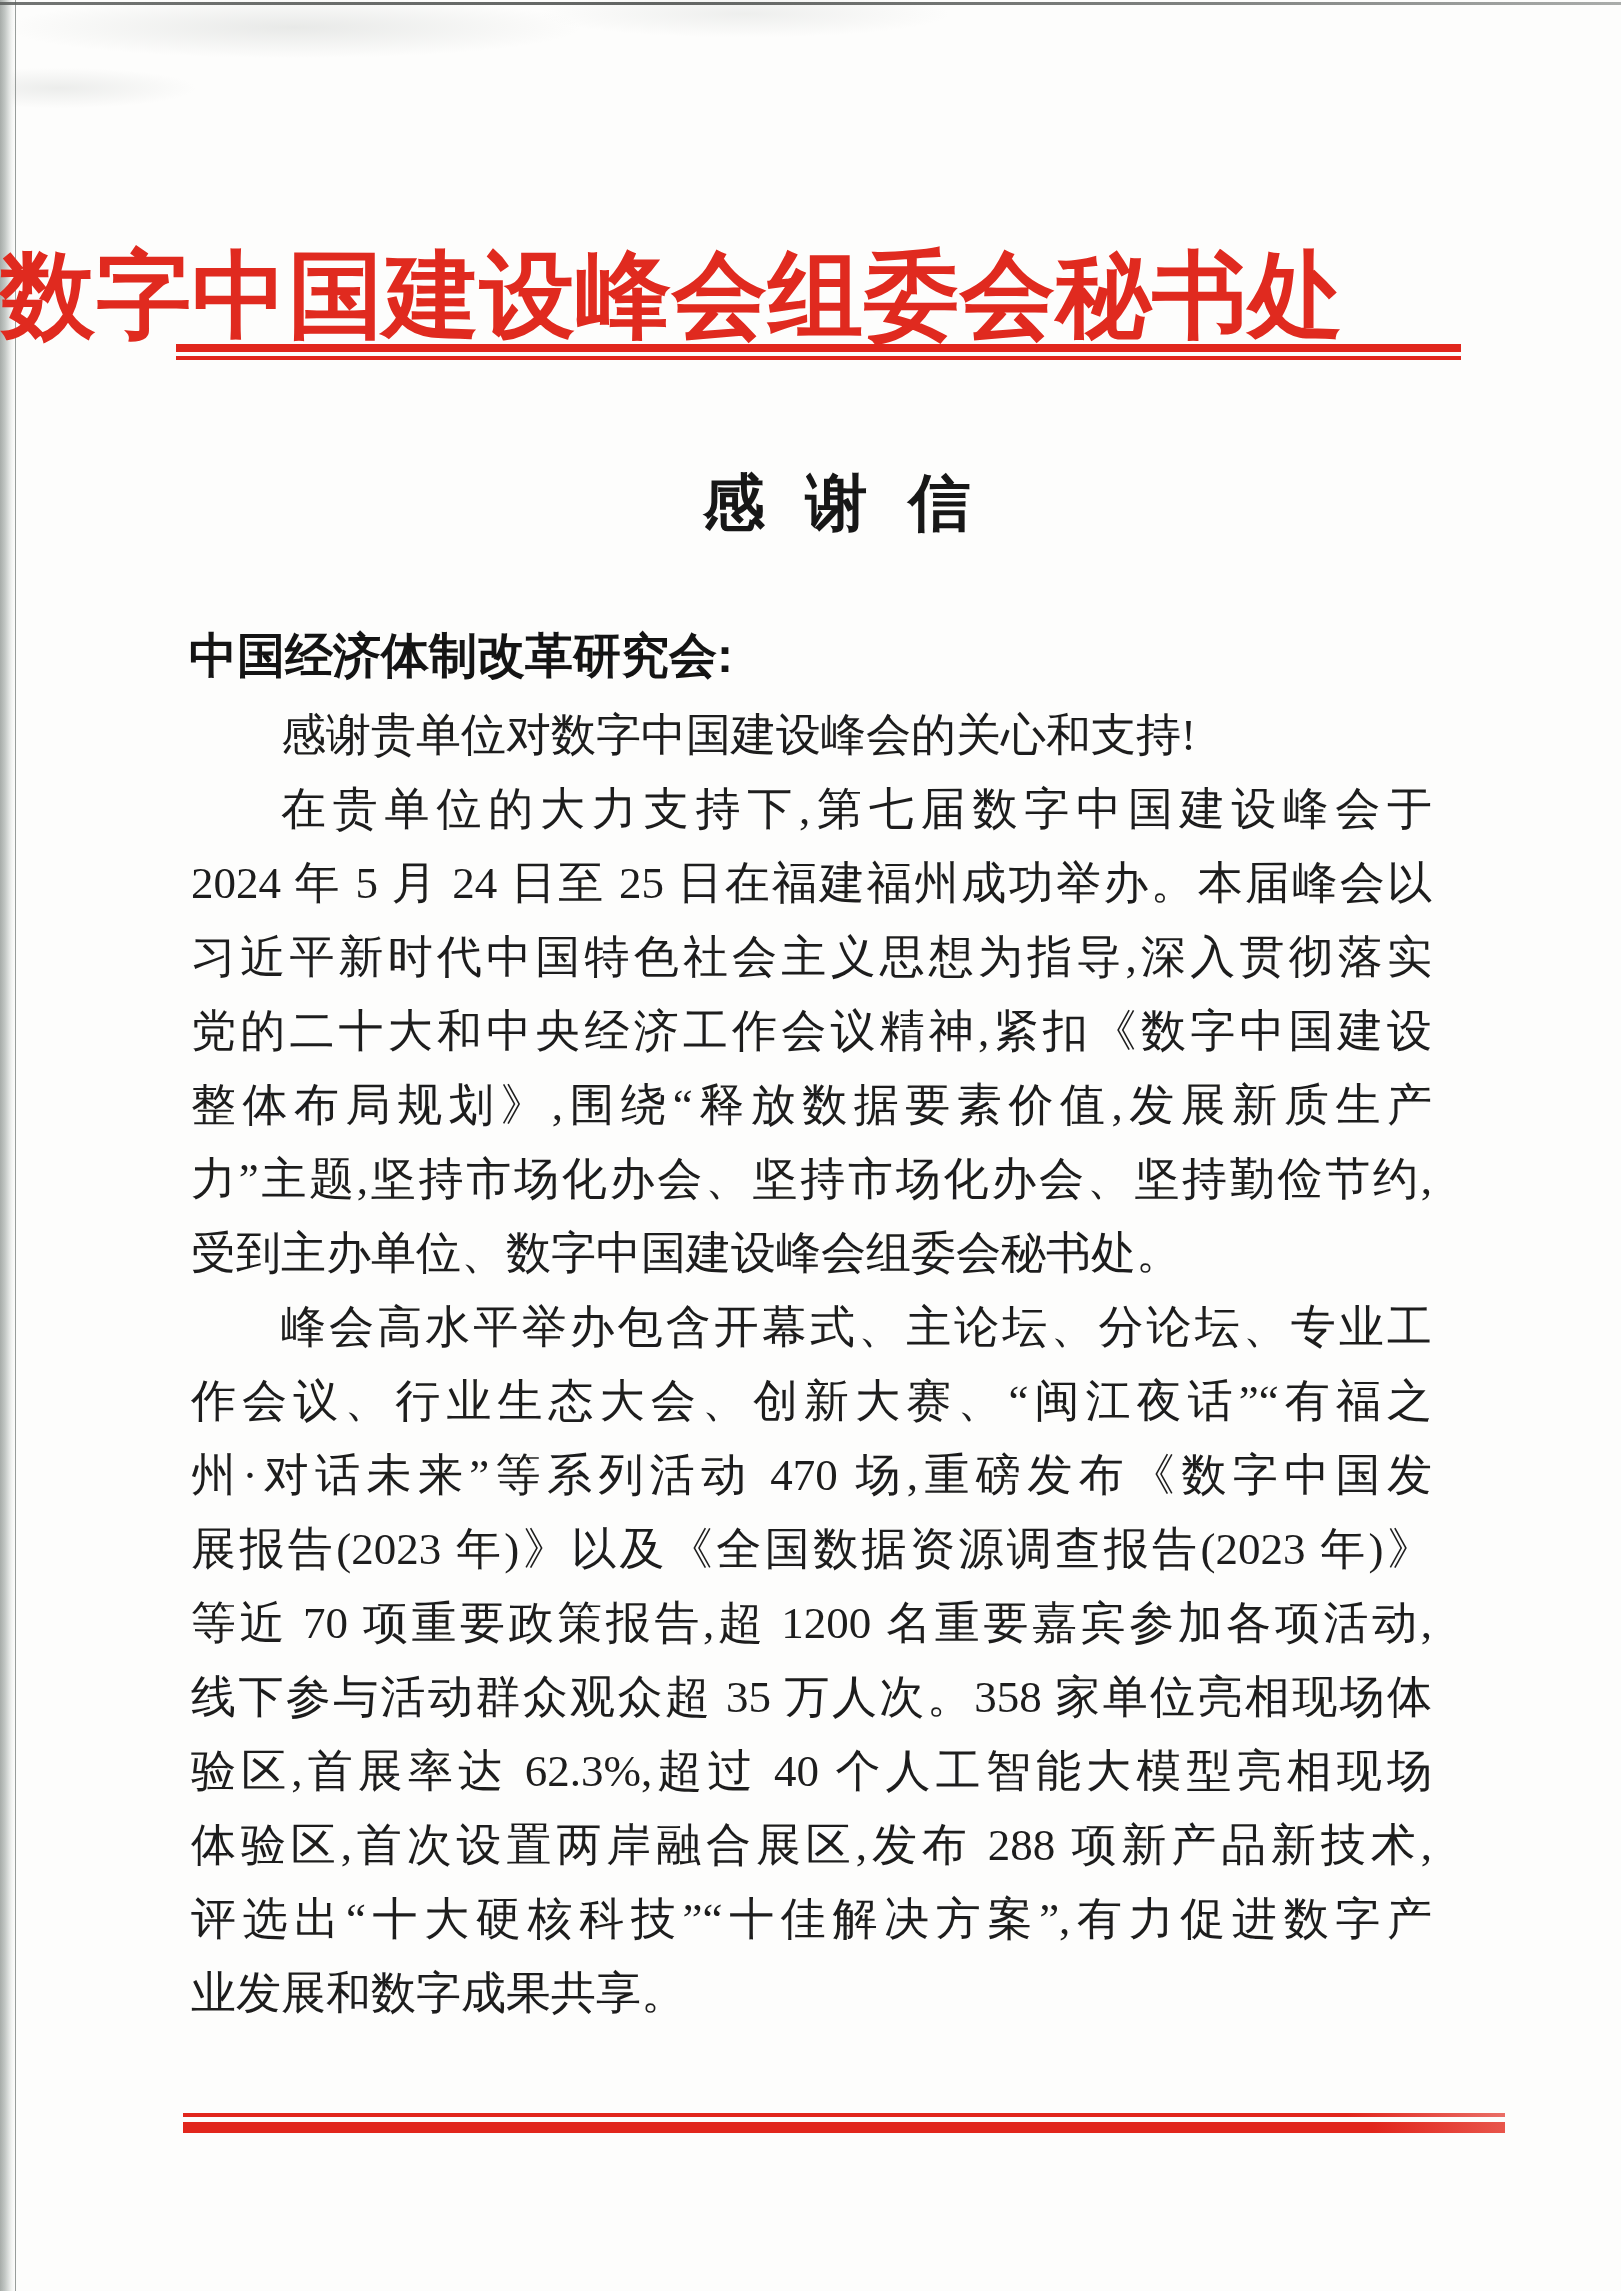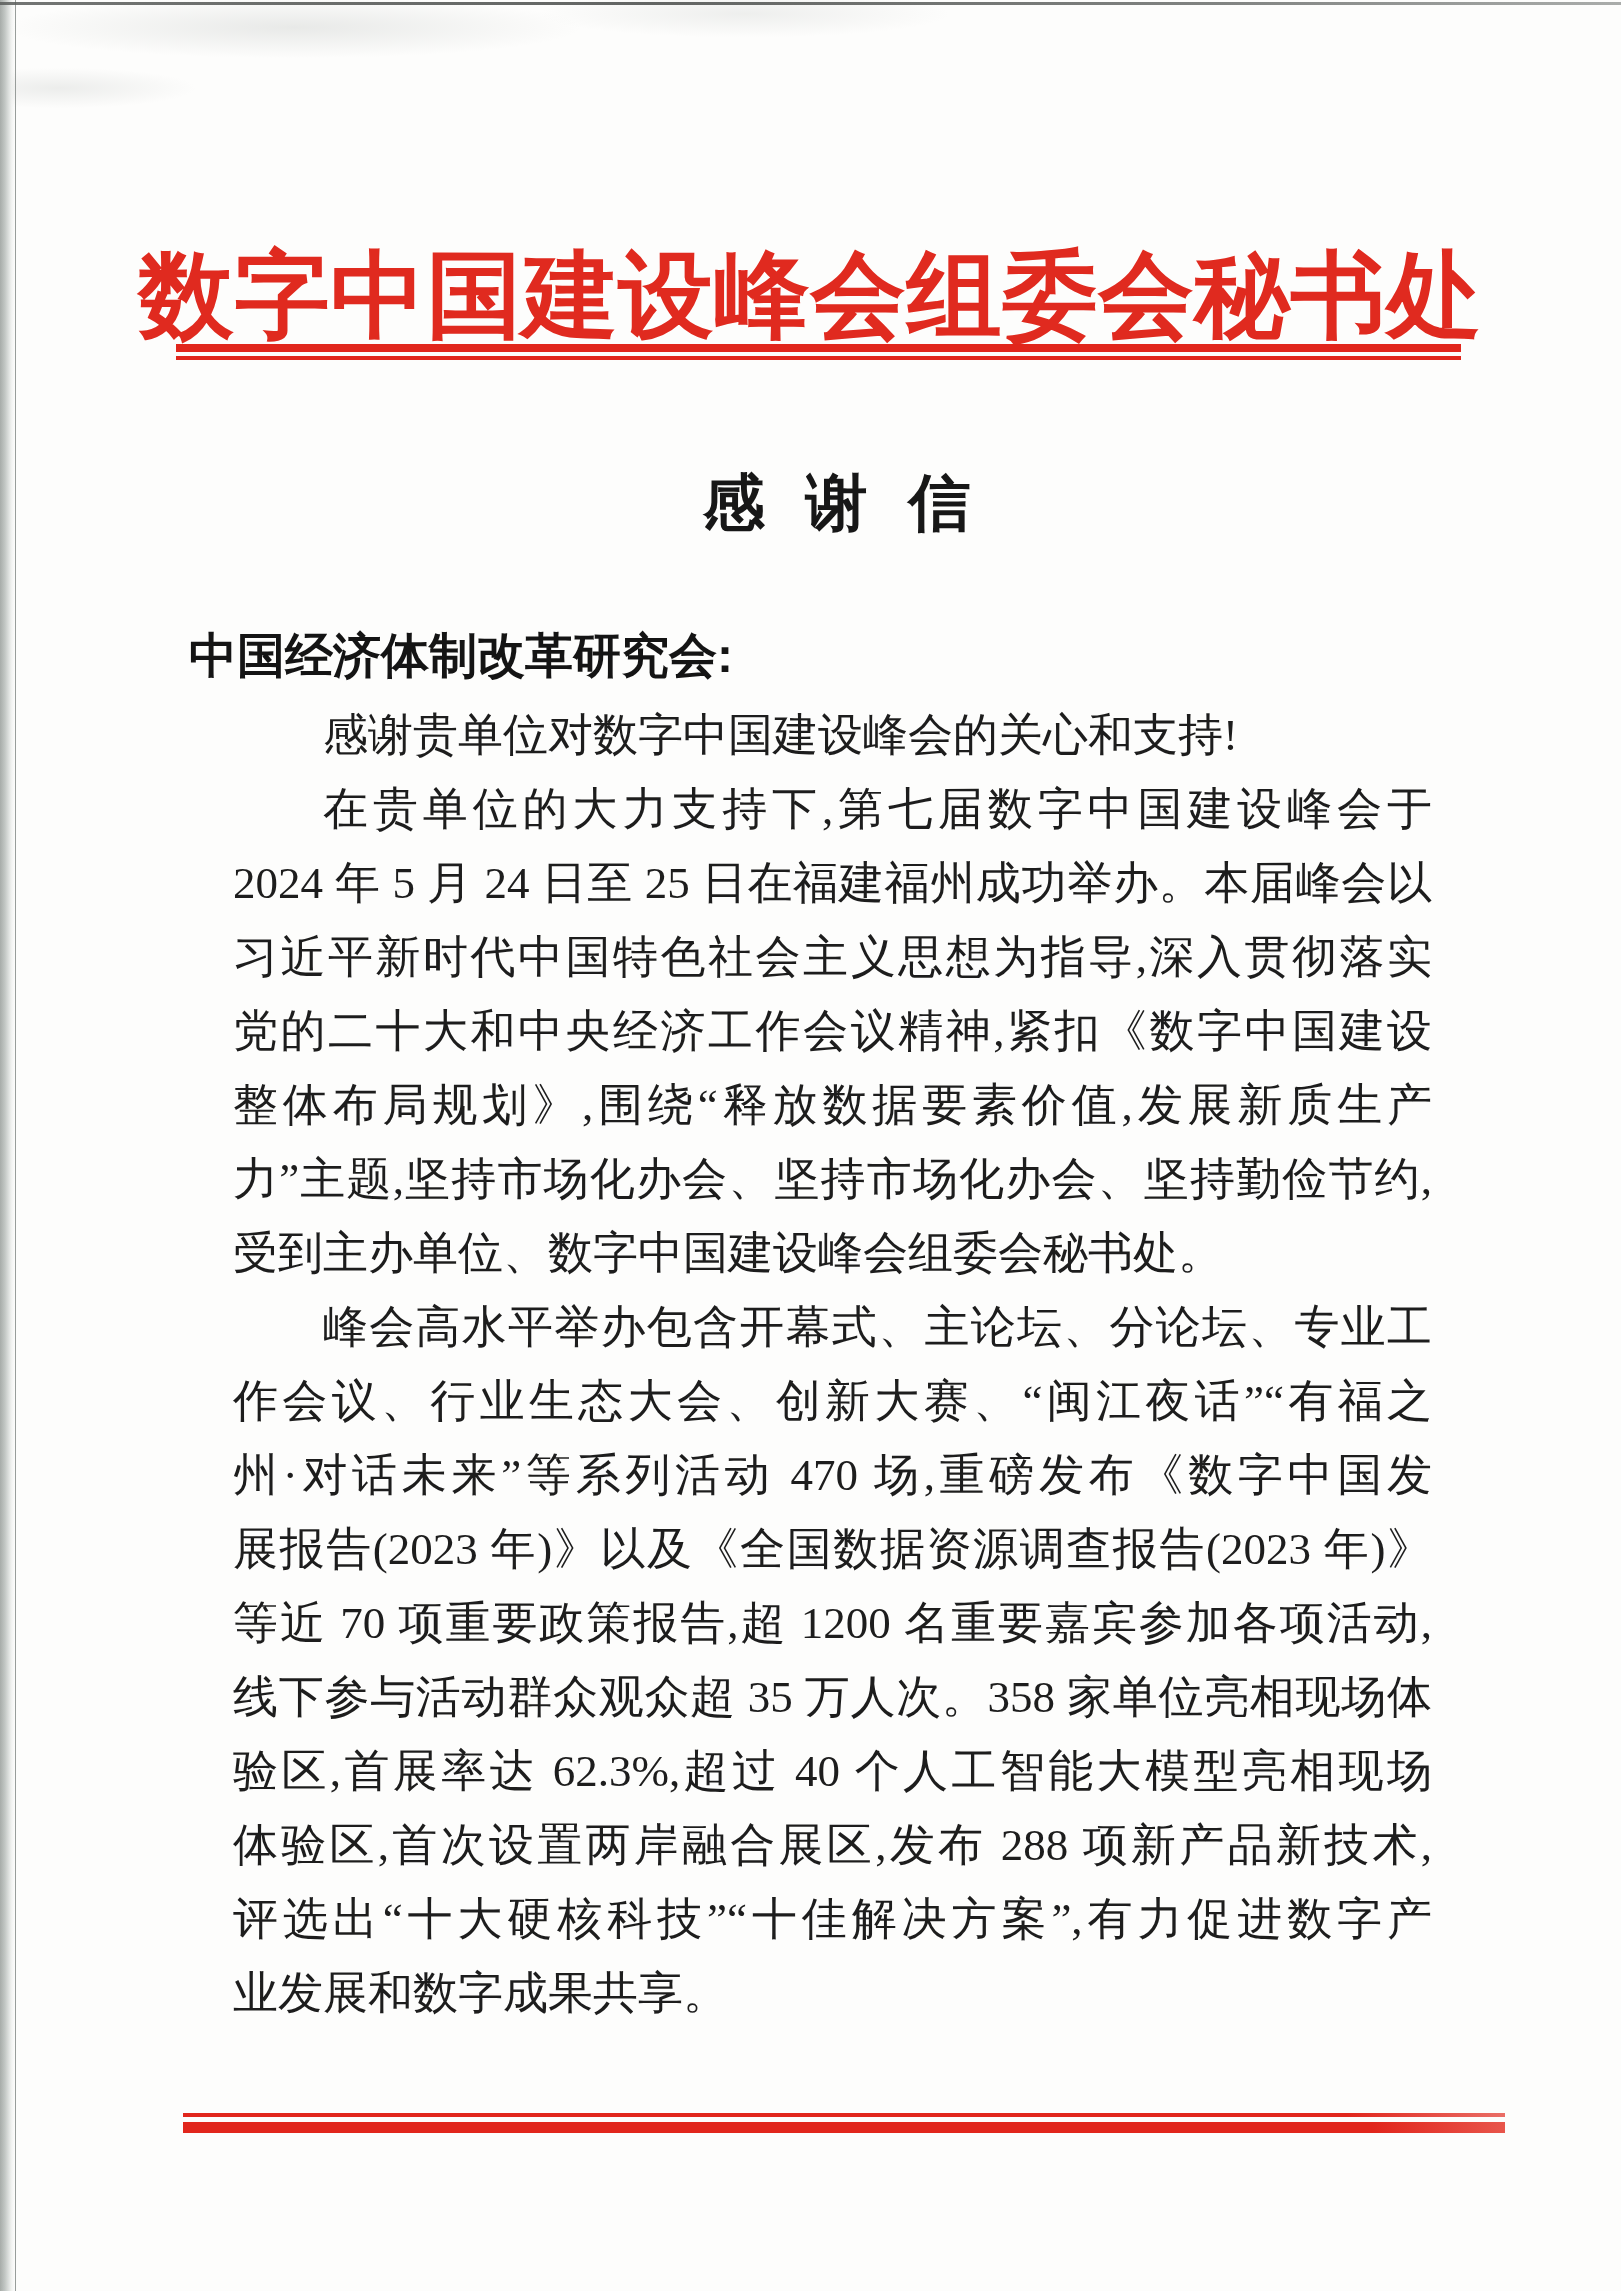--- a/index.html
+++ b/index.html
@@ -34,21 +34,21 @@
     height: 2.9px;
     background: linear-gradient(to right, #5a5d5b 0%, #484b49 40%, #6a6d6b 75%, #9b9e9c 100%);
     opacity: 0.85;
   }
   
   .letterhead {
     position: absolute;
     left: 0; top: 245px;
     width: 100%;
     margin: 0;
-    text-align: center;
+    text-align: left;
     font-family: "Liberation Serif", serif;
     font-size: 95px;
     line-height: 102px;
     font-weight: 900;
     letter-spacing: 1px;
     color: #e02a1f;
   }
   .rule {
     position: absolute;
     background: #e1261c;
@@ -93,21 +93,20 @@
     font-size: 45px;
     line-height: 74px;
     color: #1d1d1d;
   }
   .line {
     text-align: justify;
     text-align-last: justify;
     text-justify: inter-character;
     height: 74px;
     overflow: visible;
-    margin-left: 42px;
   }
   .line.indent { text-indent: 2em; }
   .line.end    { text-align-last: left; }
 </style>
 </head>
 <body>
 
 <div class="page">
 
   <div class="scan-edge-left"></div>

